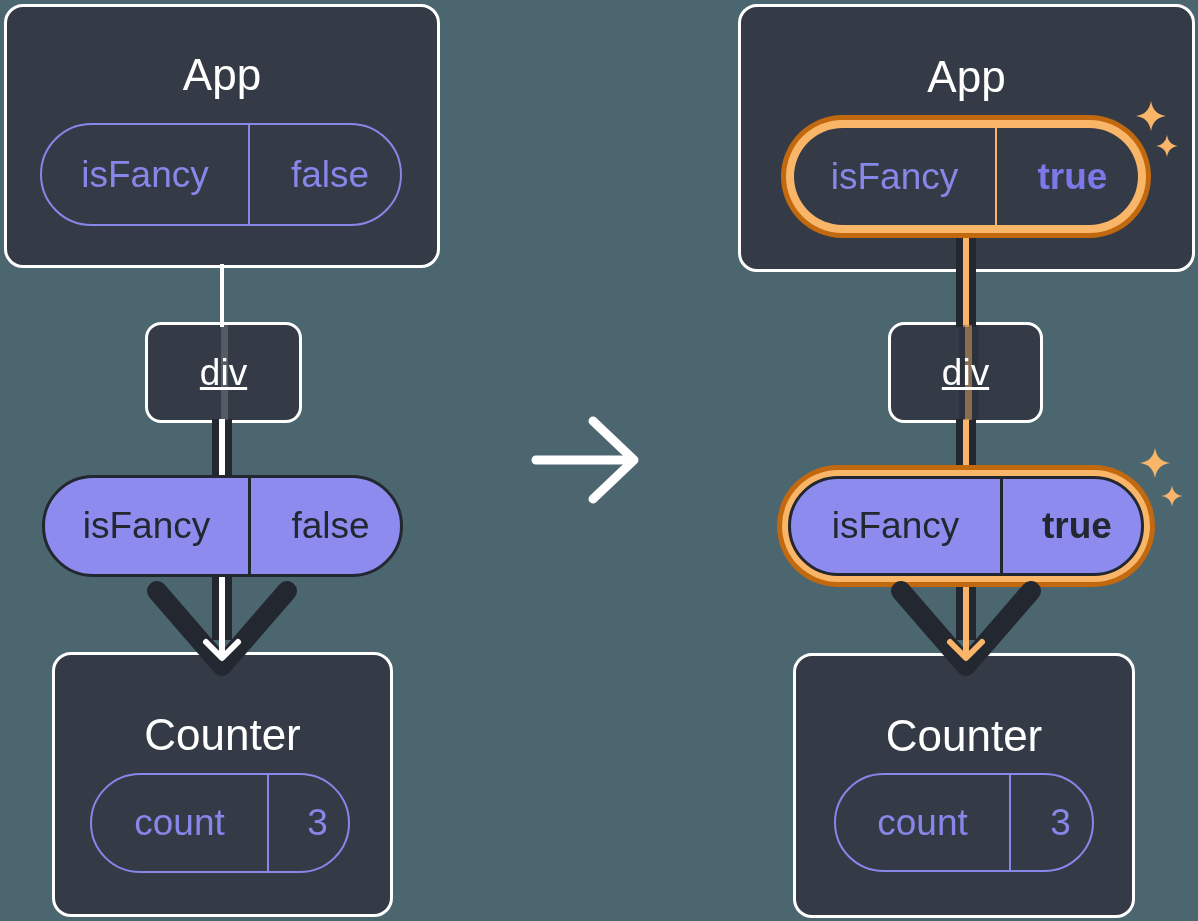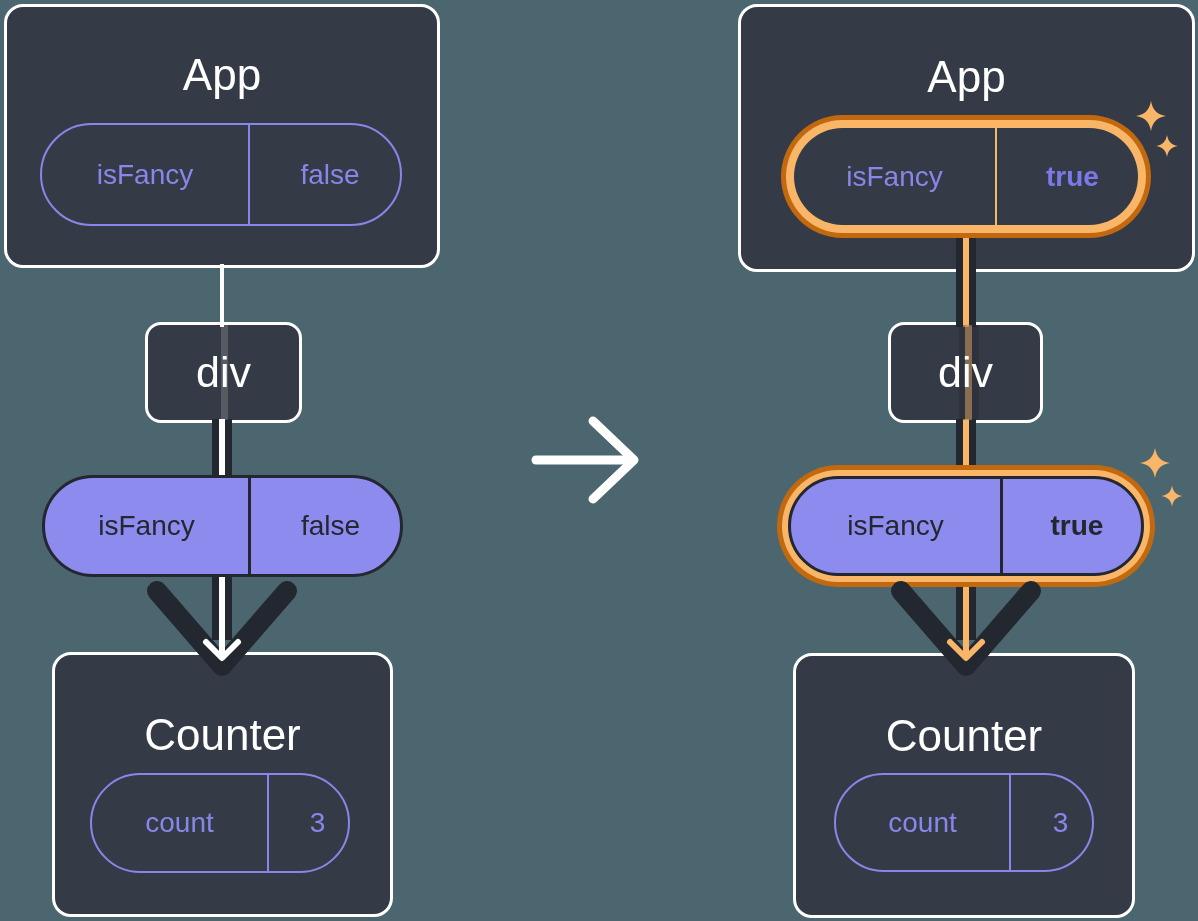--- a/index.html
+++ b/index.html
@@ -14,30 +14,30 @@
   }
   .card{
     position:absolute;box-sizing:border-box;background:var(--card);
     border:3px solid var(--white);border-radius:19px;
   }
   .card.divcard{border-radius:16px;display:flex;align-items:center;justify-content:center;}
   .card-title{
     position:absolute;left:0;width:100%;text-align:center;
     color:var(--white);font-size:44px;line-height:56px;font-weight:400;
   }
-  .div-label{color:var(--white);font-size:43px;position:relative;z-index:2;}
+  .div-label{color:var(--white);font-size:37px;position:relative;z-index:2;text-decoration:underline;}
   .muted-col{position:absolute;top:0;bottom:0;z-index:1;}
   .muted-white{background:rgba(255,255,255,0.16);}
   .muted-ink{background:rgba(35,39,47,0.42);}
   .muted-orange{background:rgba(249,181,104,0.45);}
   .pill{
     position:absolute;box-sizing:border-box;border-radius:999px;
     display:flex;align-items:stretch;overflow:hidden;
   }
-  .cell{display:flex;align-items:center;justify-content:center;font-size:28px;box-sizing:border-box;flex:0 0 auto;}
+  .cell{display:flex;align-items:center;justify-content:center;font-size:37px;box-sizing:border-box;flex:0 0 auto;}
   .cell.grow{flex:1 1 auto;padding-left:10px;}
   .outline-purple{border:2.5px solid var(--purple);}
   .outline-purple .cell{color:var(--purple);}
   .outline-purple .cell.name{border-right:2.5px solid var(--purple);}
   .outline-thin{border-width:2px;gap:8px;}
   .outline-thin .cell.name{border-right-width:2px;}
   .fill-purple{background:var(--purple-fill);border:3px solid var(--ink);}
   .fill-purple .cell{color:var(--ink);}
   .fill-purple .cell.name{border-right:3px solid var(--ink);}
   .ring-outer{position:absolute;box-sizing:border-box;background:var(--orange-dark);border-radius:999px;padding:5px;}

